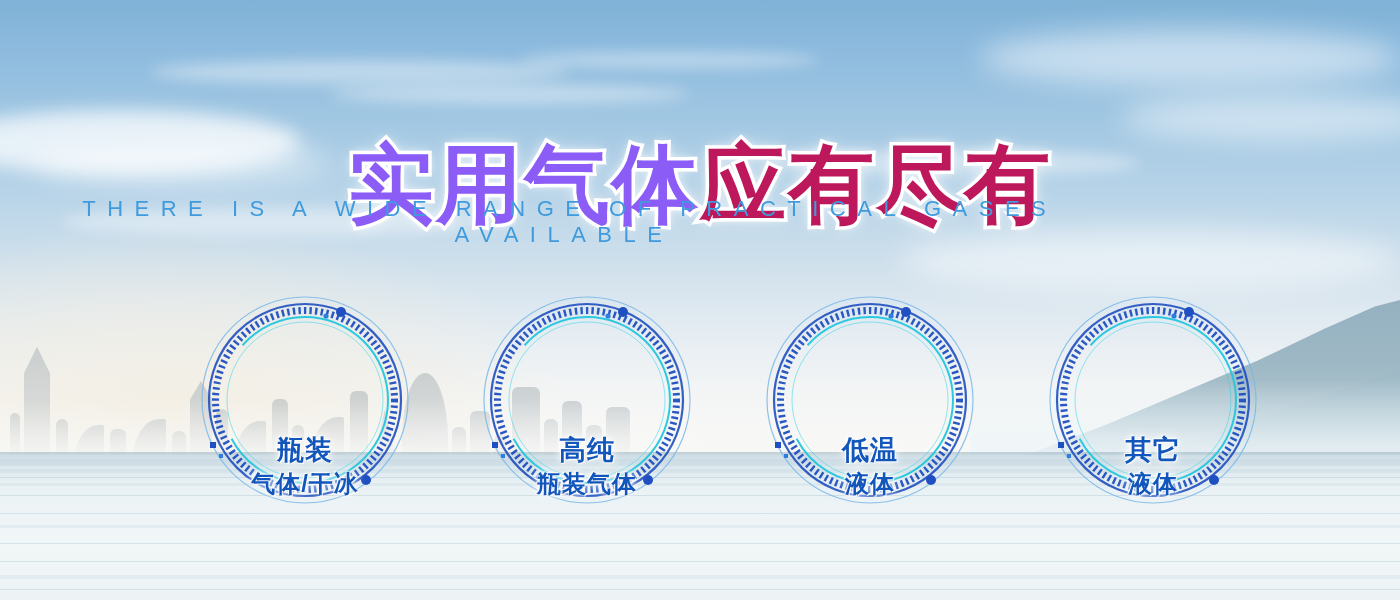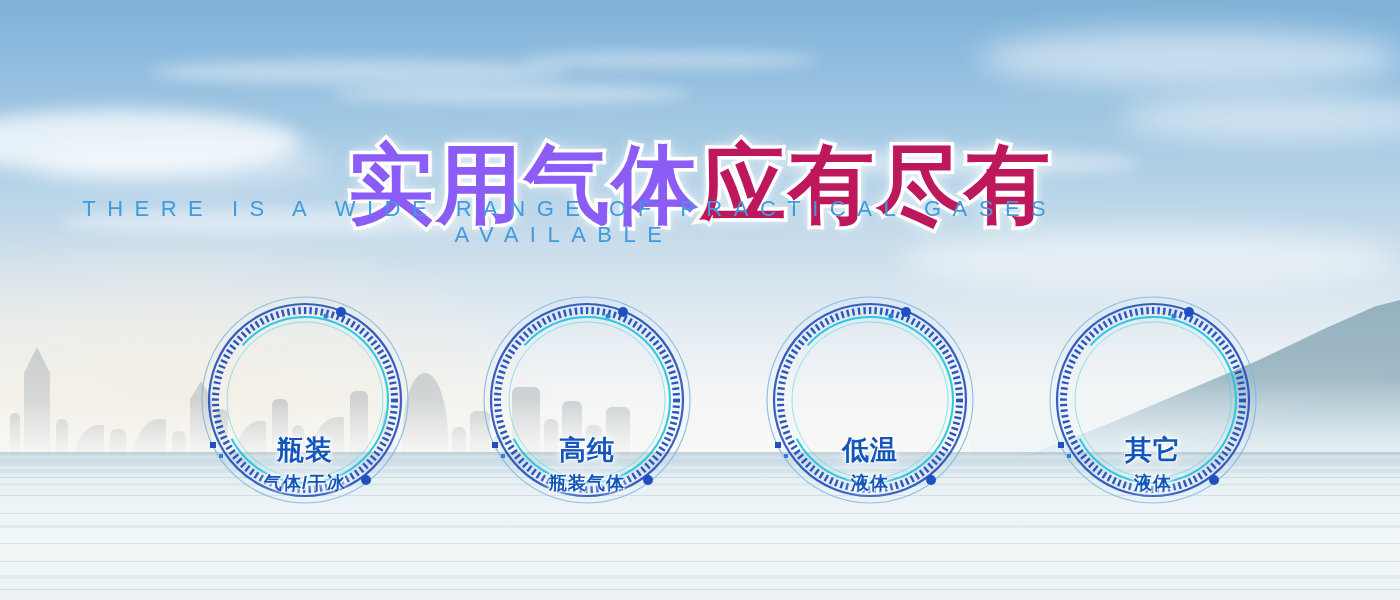--- a/index.html
+++ b/index.html
@@ -245,21 +245,21 @@
     color: #1356bb;
     letter-spacing: 1px;
     line-height: 33px;
     white-space: nowrap;
     text-shadow:
       0 0 6px rgba(255,255,255,0.98),
       0 0 12px rgba(255,255,255,0.85),
       1px 1px 0 rgba(255,255,255,0.9),
       -1px -1px 0 rgba(255,255,255,0.9);
   }
-  .circle-label span.l2 { font-size: 18px; }
+  .circle-label span.l2 { font-size: 24px; }
 </style>
 </head>
 <body>
 
 <div class="banner">
 
   <div class="sky"></div>
   <div class="sky-warm"></div>
 
   <div class="cloud" style="left:-60px;  top:110px; width:360px; height:64px;"></div>

